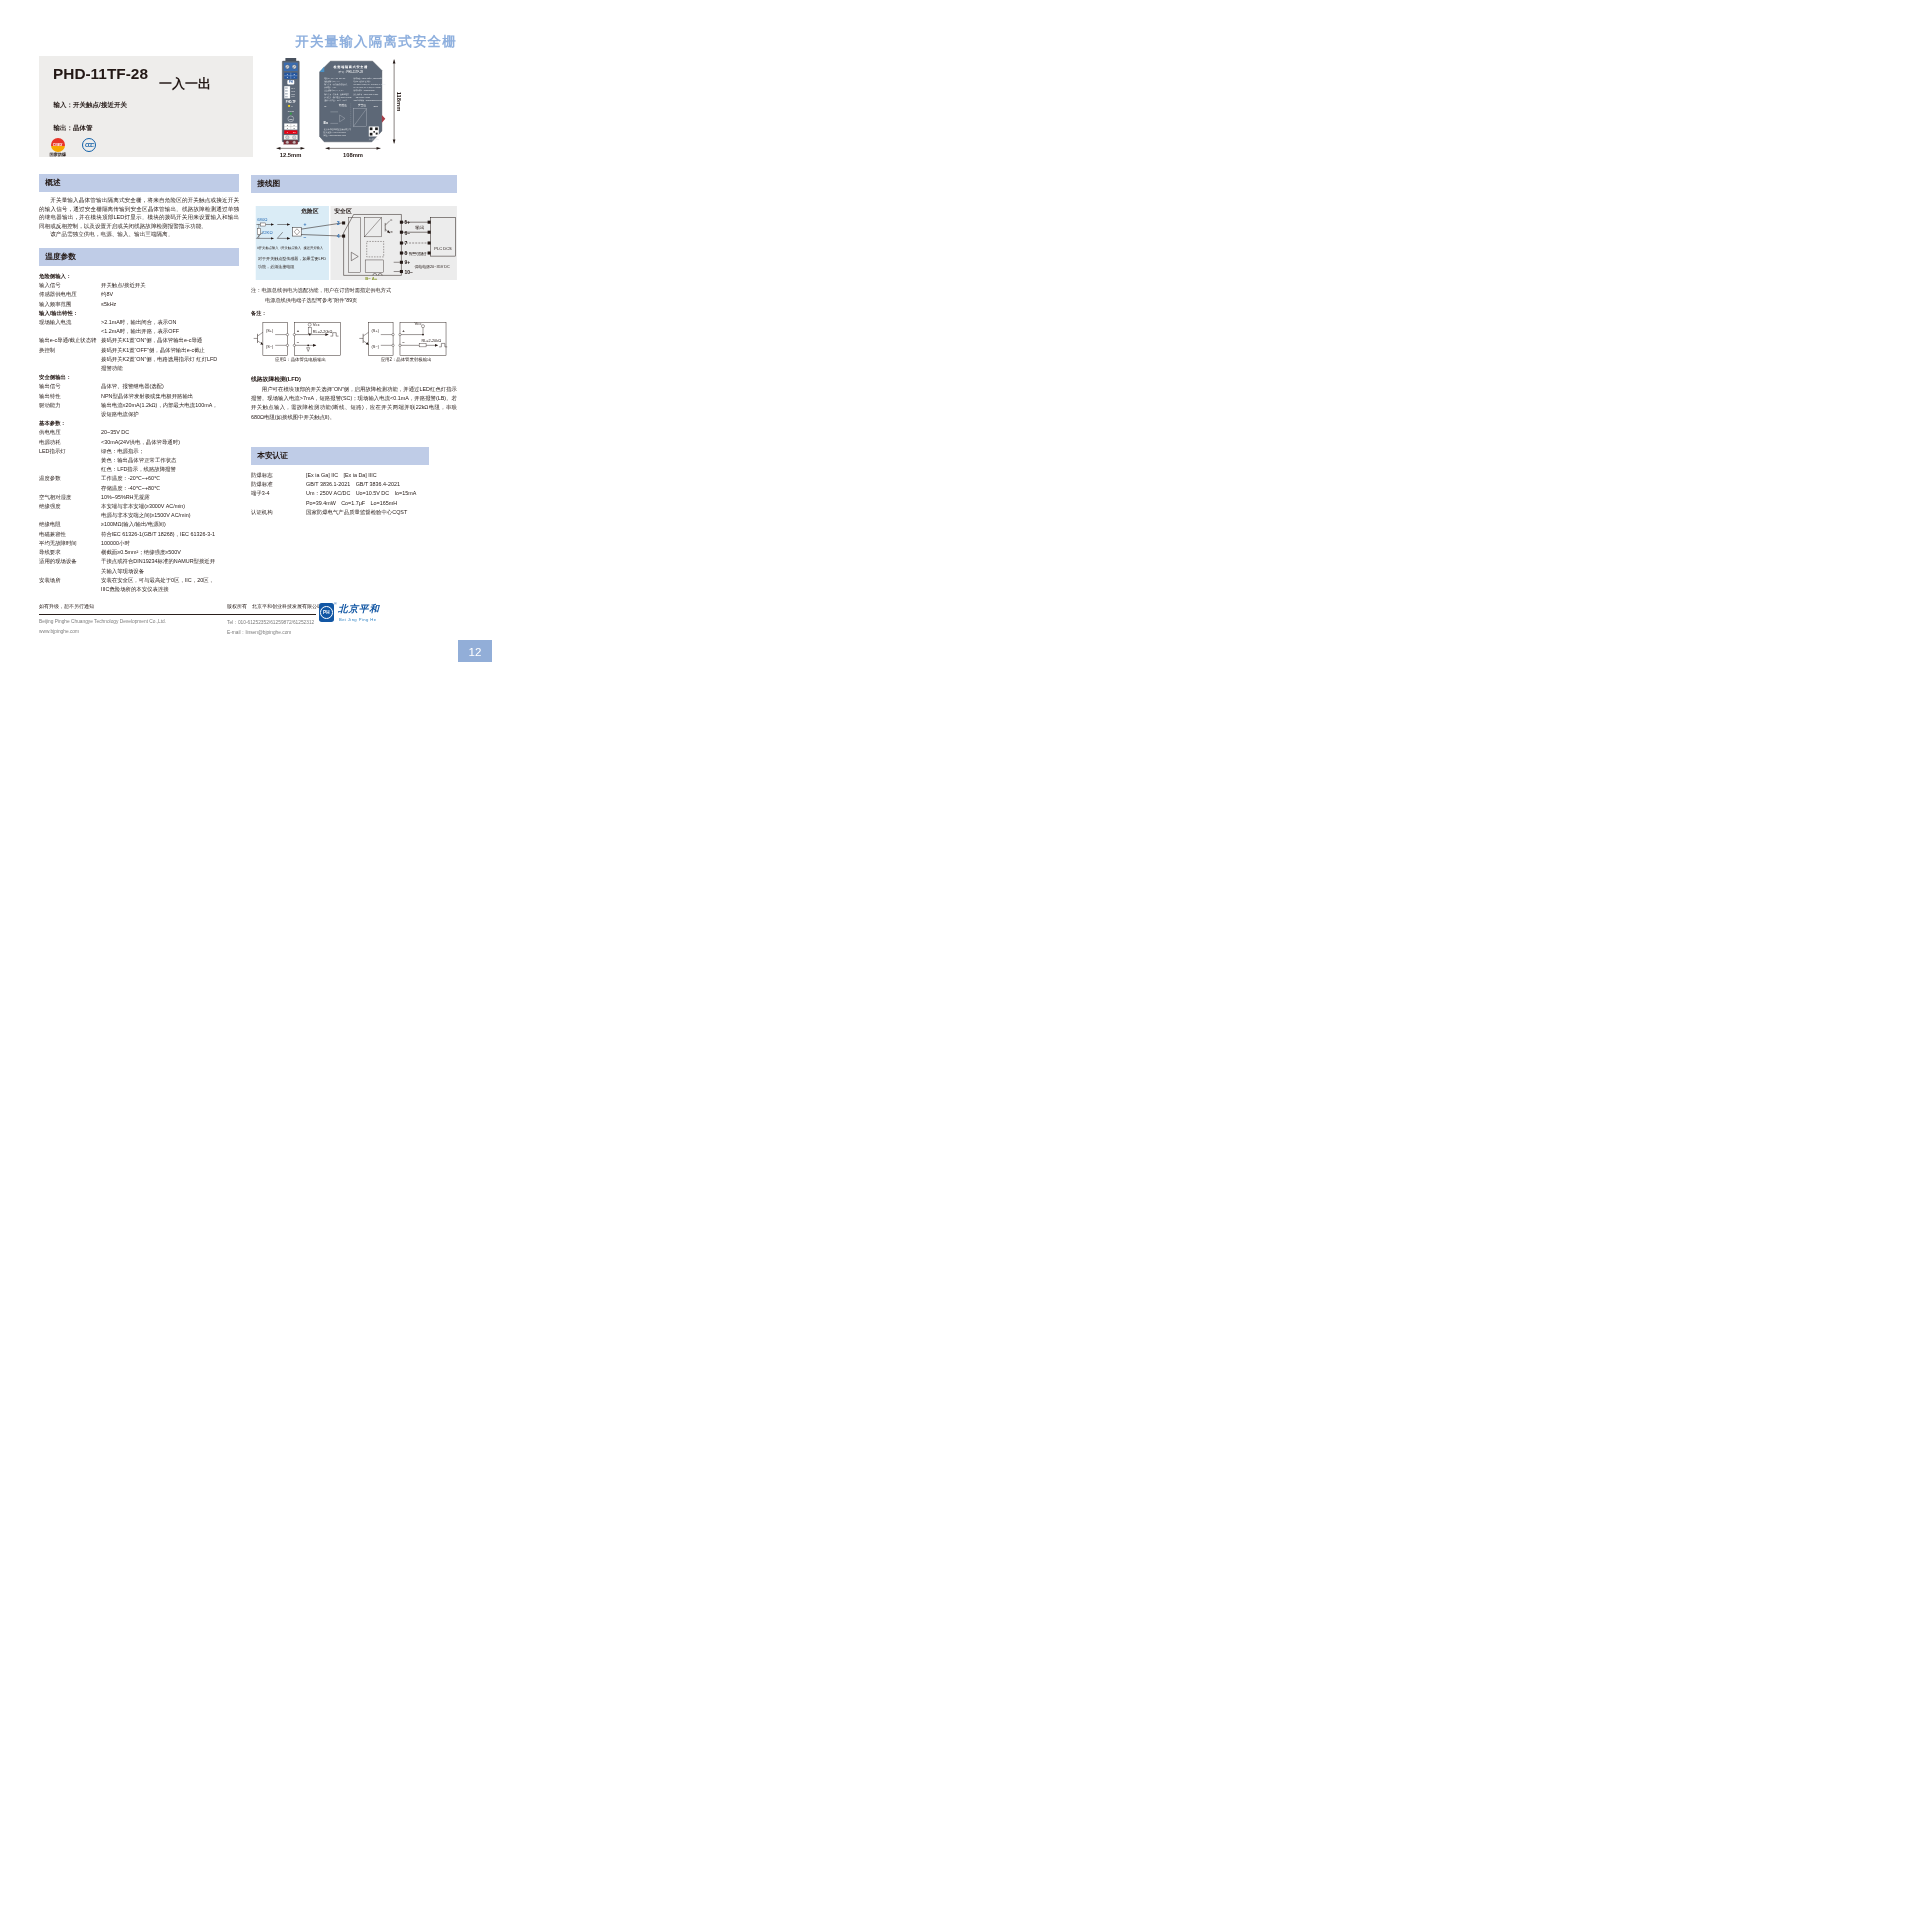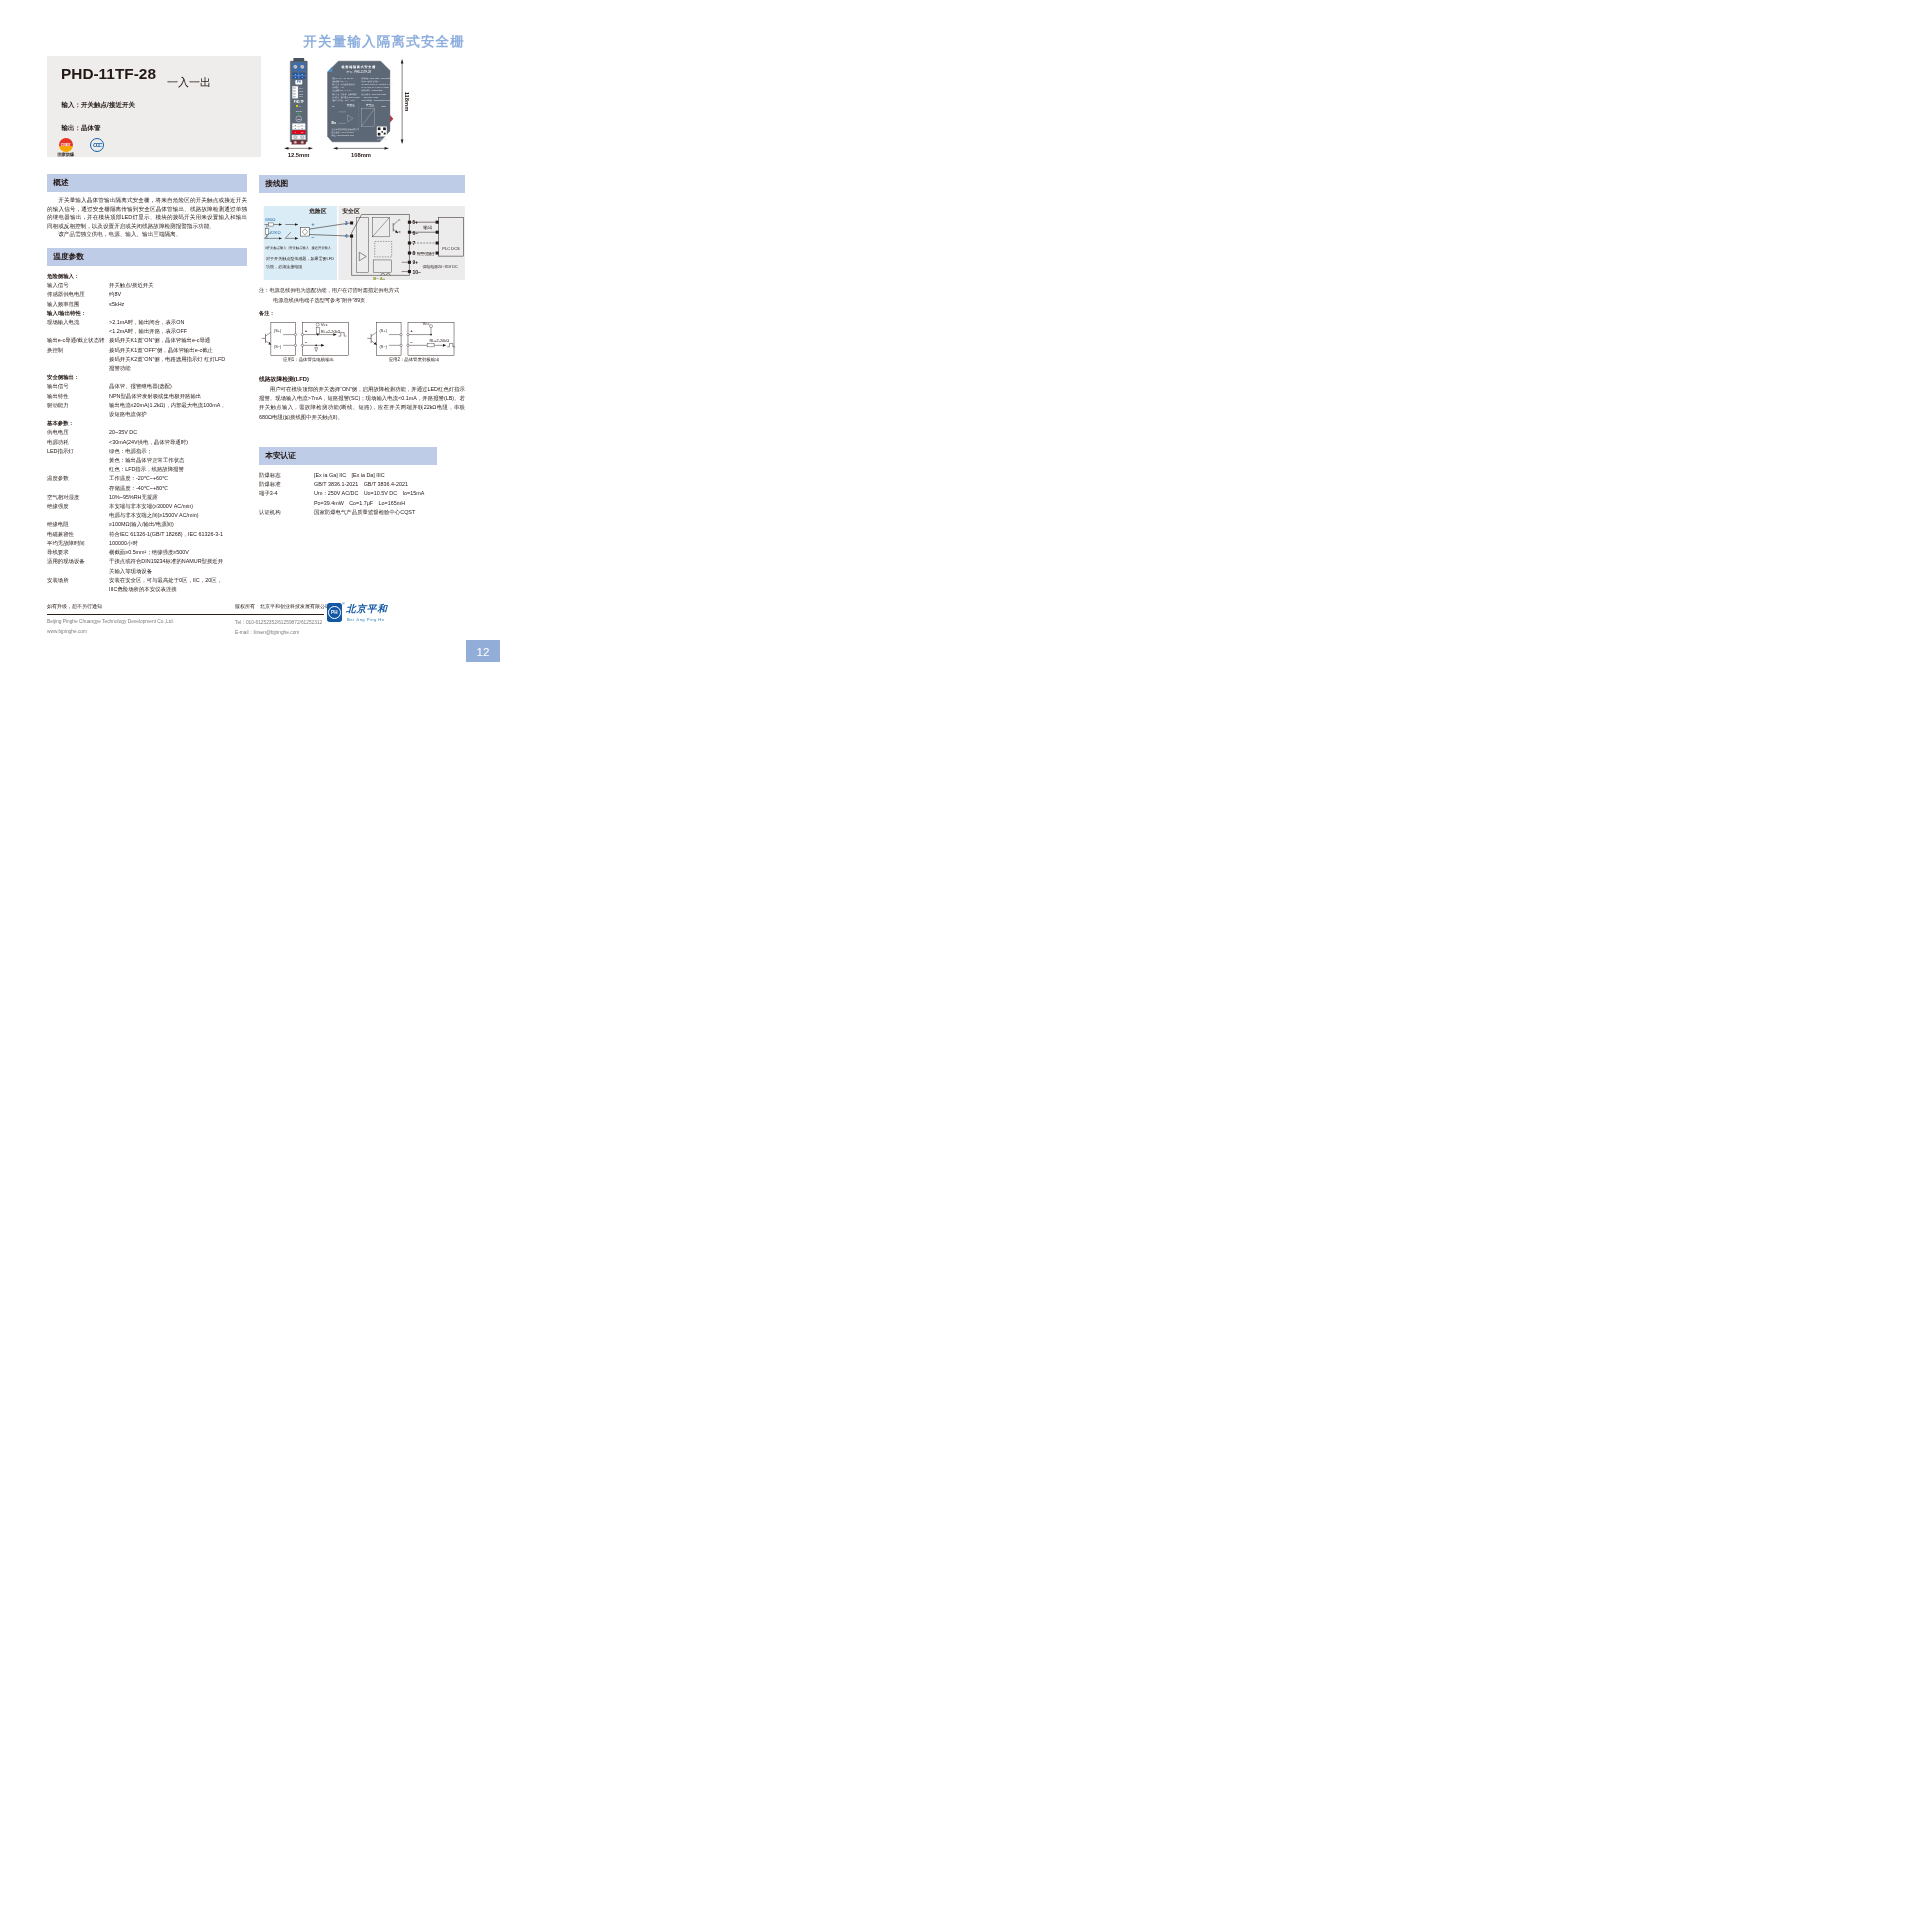--- a/index.html
+++ b/index.html
@@ -1,23 +1,23 @@
 <!DOCTYPE html>
 <html style="font-size:6.2px"><head>
 <meta charset="utf-8">
 <style>
   html,body{margin:0;padding:0;background:#ffffff;}
   .page{position:relative;width:492px;height:662px;background:#fff;
-        font-family:"Liberation Sans","DejaVu Sans",sans-serif;color:#231815;overflow:hidden;margin-left:8px;}
+        font-family:"Liberation Sans","DejaVu Sans",sans-serif;color:#231815;overflow:hidden;}
   .abs{position:absolute;}
   .page-title{position:absolute;top:33px;right:35px;font-size:13.5px;font-weight:700;
               letter-spacing:1.2px;color:#8fb0de;}
   .card{position:absolute;left:39px;top:56px;width:214px;height:101px;background:#eeedeb;}
   .model{position:absolute;left:14px;top:9px;font-size:15.4px;font-weight:700;color:#231815;}
-  .io{position:absolute;left:120px;top:18.5px;font-size:11px;font-weight:400;}
+  .io{position:absolute;left:120px;top:18.5px;font-size:13px;font-weight:700;}
   .pline{position:absolute;left:14.6px;font-size:6.5px;font-weight:700;}
   .badge-cnex{position:absolute;left:11.6px;top:82px;width:14px;height:14px;border-radius:50%;
               background:linear-gradient(180deg,#e83428 58%,#f7a800 58%);display:flex;align-items:center;justify-content:center;}
   .badge-cnex span{color:#fff;font-size:3.5px;font-weight:700;font-style:italic;letter-spacing:0;}
   .badge-cap{position:absolute;left:5.4px;top:96px;width:27px;text-align:center;font-size:4.2px;font-weight:700;}
   .badge-ccc{position:absolute;left:43px;top:82px;width:14px;height:14px;border-radius:50%;
              border:0.8px solid #1160a8;box-sizing:border-box;display:flex;align-items:center;justify-content:center;
              color:#1160a8;font-weight:700;font-style:italic;font-size:5.4px;letter-spacing:-1.2px;}
   .bar{position:absolute;height:18px;background:#bfcce7;display:flex;align-items:center;
        padding-left:6.2px;box-sizing:border-box;font-size:7.7px;font-weight:700;color:#231815;}

